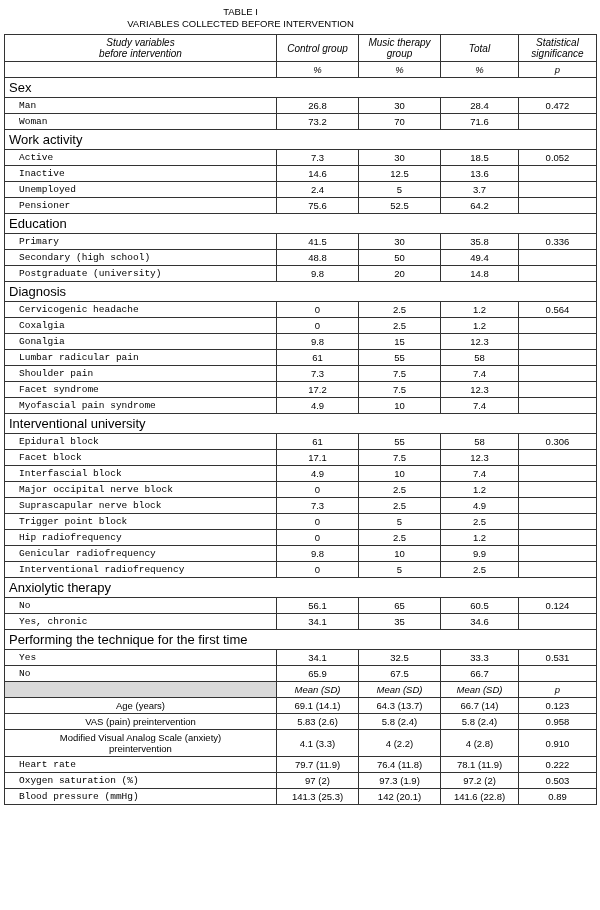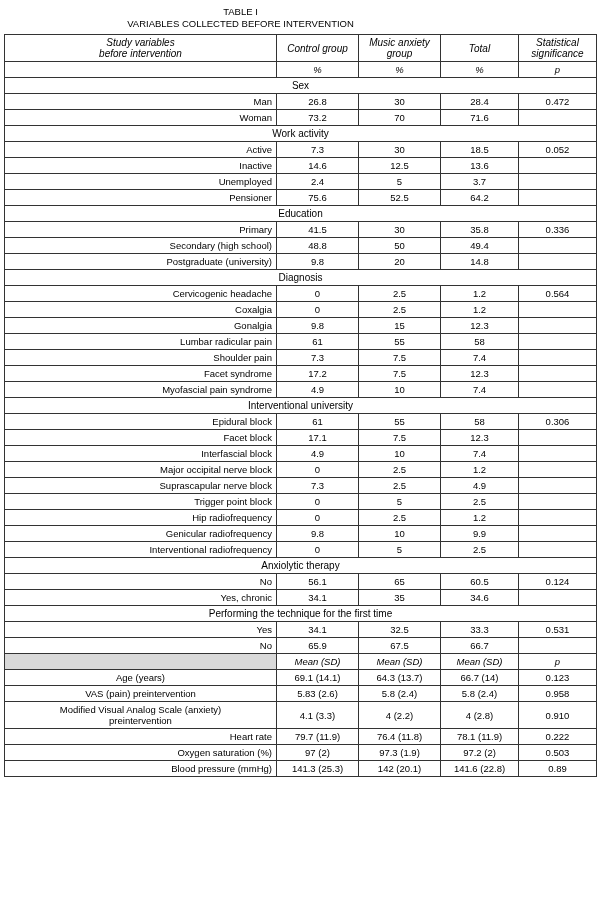--- a/index.html
+++ b/index.html
@@ -57,27 +57,28 @@
   }
   .hdr2 td {
     background: #d9d9d9;
     text-align: center;
     font-style: italic;
     font-size: 9.5px;
     padding: 2px 3px;
   }
   .section td {
     font-weight: bold;
-    font-size: 10px;
-    text-align: center;
+    font-size: 13px;
+    text-align: left;
     padding: 2px 4px;
   }
   .lbl {
-    text-align: right;
+    text-align: left;
     padding-left: 14px !important;
+    font-family: Liberation Mono, monospace;
   }
   .num {
     text-align: center;
   }
   .meanrow td {
     font-style: italic;
     text-align: center;
     background: #d9d9d9;
     margin-left: 8px;
   }
@@ -112,21 +113,21 @@
         <col class="c4">
     </colgroup>
     <tbody>
       <tr class="hdr">
         <td>
           <div>Study variables</div>
           <div>before intervention</div>
         </td>
         <td>Control group</td>
         <td>
-          <div>Music anxiety</div>
+          <div>Music therapy</div>
           <div>group</div>
         </td>
         <td>Total</td>
         <td>
           <div>Statistical</div>
           <div>significance</div>
         </td>
       </tr>
       <tr class="hdr2">
         <td></td>

